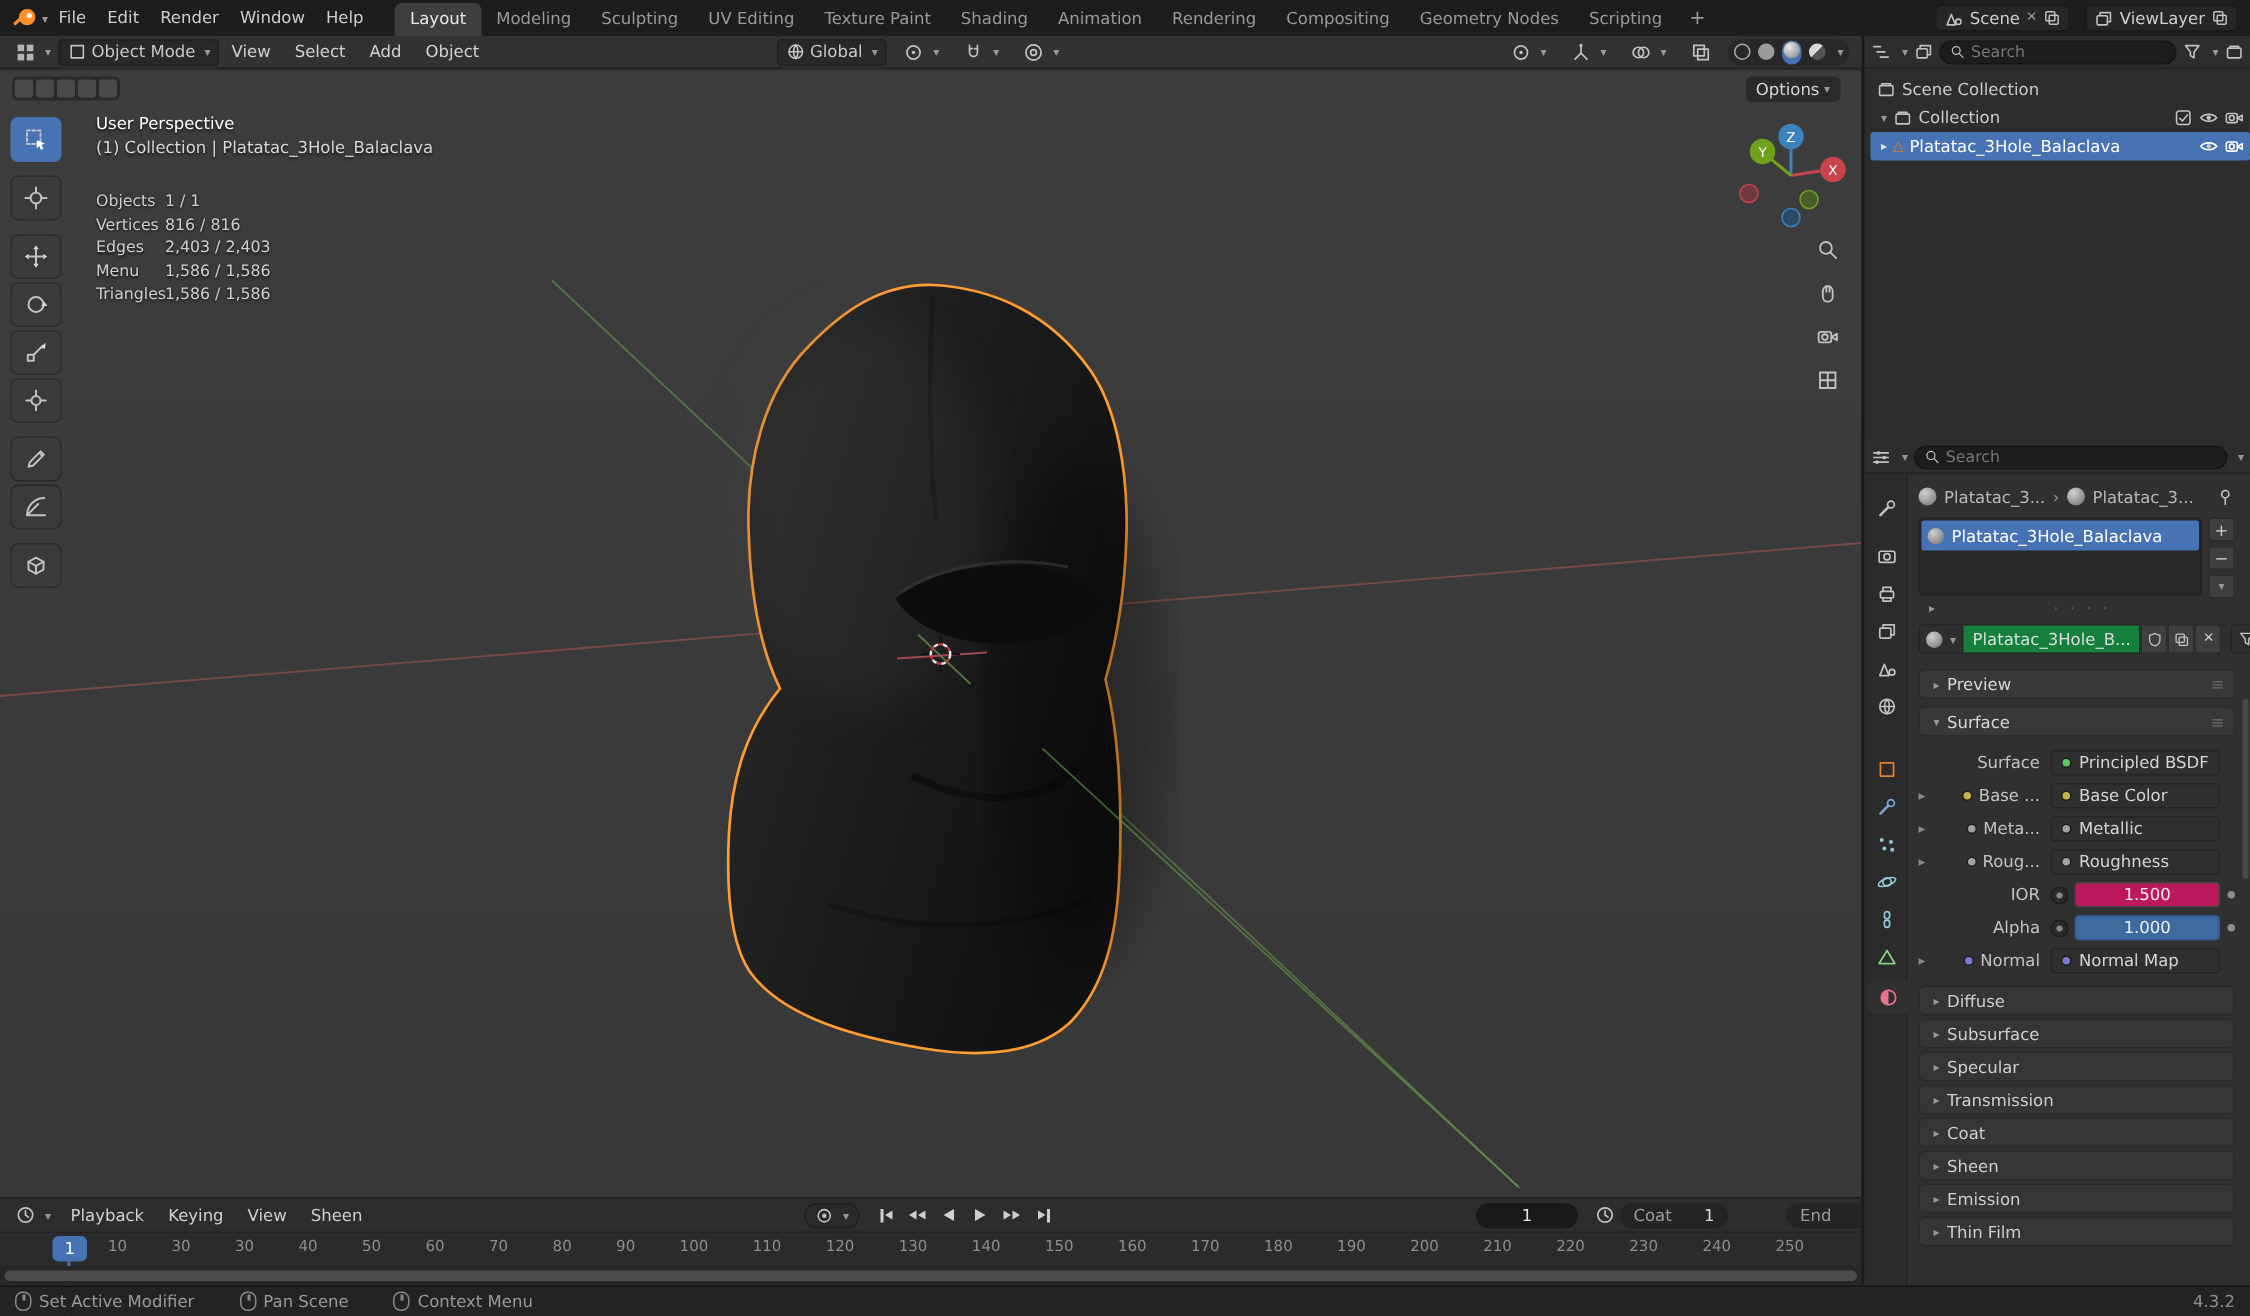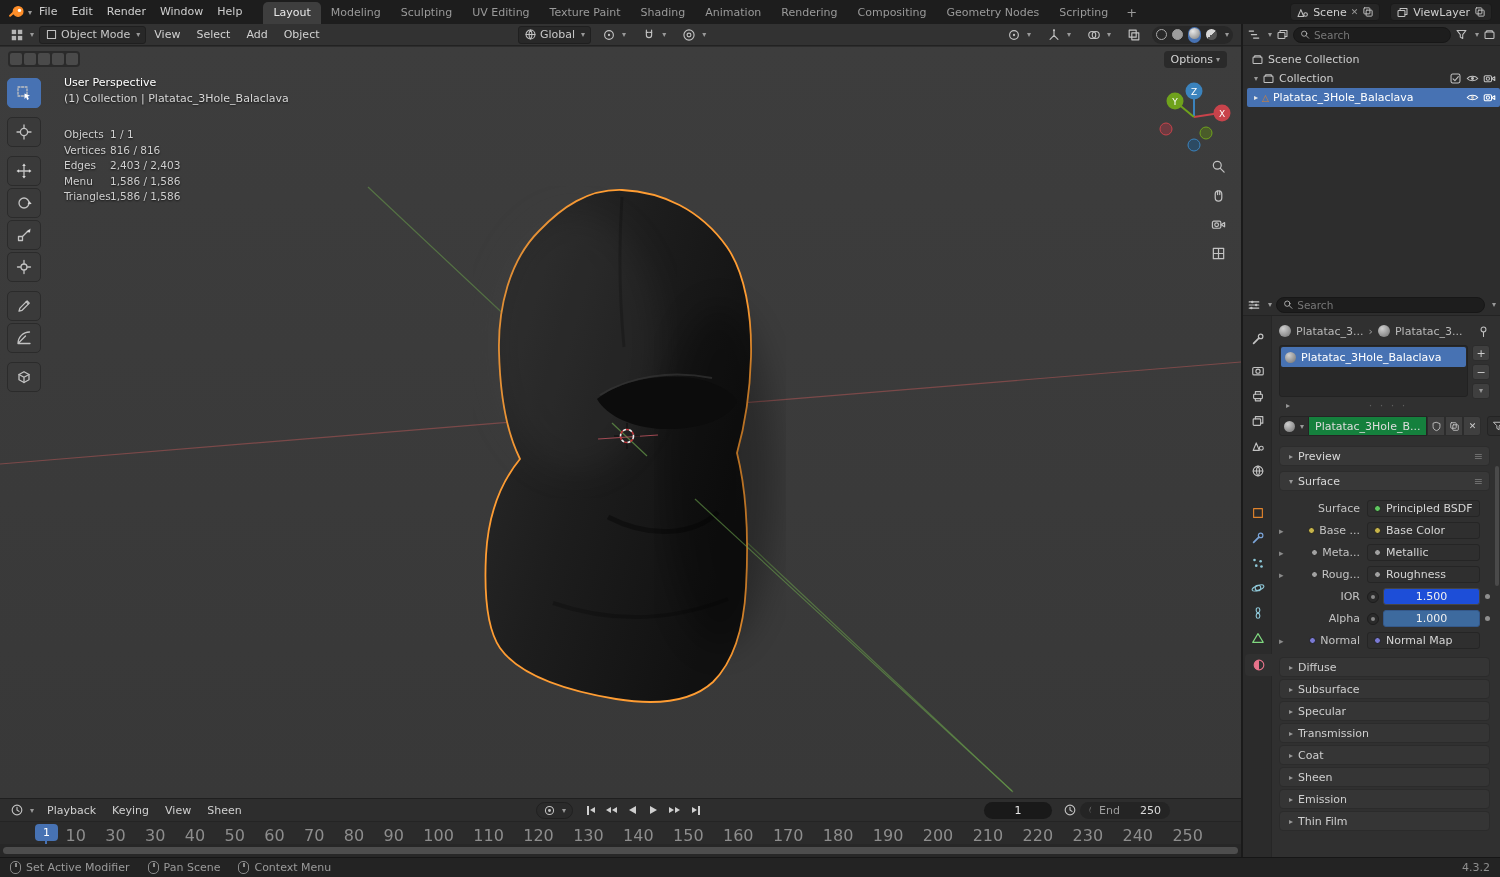--- a/index.html
+++ b/index.html
@@ -60,21 +60,21 @@
   .pbtn{width:19px;height:17px;display:flex;align-items:center;justify-content:center;gap:1px;border-radius:3px}
   .tri-r{width:0;height:0;border-left:7px solid #cfcfcf;border-top:4px solid transparent;border-bottom:4px solid transparent}
   .tri-l{width:0;height:0;border-right:7px solid #cfcfcf;border-top:4px solid transparent;border-bottom:4px solid transparent}
   .bar-v{width:2px;height:9px;background:#cfcfcf}
   .tri-s{border-left-width:5px;border-right-width:5px;border-top-width:3.5px;border-bottom-width:3.5px}
   #tl-frame{position:absolute;left:984px;width:68px;height:17px;background:#191919;border-radius:9px;color:#e6e6e6;display:flex;align-items:center;justify-content:center}
   #tl-clockbtn{position:absolute;left:1058px}
   .range-field{position:absolute;height:17px;background:#242424;border-radius:9px;display:flex;align-items:center;justify-content:space-between;padding:0 9px;color:#9d9d9d}
   .range-field b{color:#dcdcdc;font-weight:normal;margin-left:6px}
   #tl-ruler{position:relative;height:23px;background:#2b2b2b;border-top:1px solid #242424}
-  #ticks{display:flex;justify-content:space-between;padding:4px 38px 0 36px;font-size:16px;color:#8d8d8d}
+  #ticks{display:flex;justify-content:space-between;padding:4px 38px 0 36px;font-size:10px;color:#8d8d8d}
   #playhead{position:absolute;left:35px;top:2px;width:23px;height:17px;background:#4772b3;border-radius:4px;color:#fff;display:flex;align-items:center;justify-content:center}
   #playhead-line{position:absolute;left:45px;top:19px;width:2px;height:40px;background:#4772b3}
   #tl-scroll{position:relative;height:13px;background:#272727}
   #tl-scroll .thumb{position:absolute;left:3px;right:3px;top:3px;height:7px;background:#4d4d4d;border-radius:4px}
   
   #rightcol{position:absolute;left:1241px;top:24px;width:259px;height:833px;background:#2d2d2d;border-left:2px solid #1a1a1a}
   .panel-header{height:22px;background:#2d2d2d;border-bottom:1px solid #232323;display:flex;align-items:center;padding:0 4px;gap:4px}
   .searchbox{flex:1;display:flex;align-items:center;gap:4px;background:#1d1d1d;border:1px solid #171717;border-radius:9px;height:16px;padding:0 6px}
   .searchbox input{background:transparent;border:none;outline:none;color:#bbb;font-family:"DejaVu Sans",sans-serif;font-size:10.5px;width:100%}
   .searchbox input::placeholder{color:#777}
@@ -109,21 +109,21 @@
   .mat-side .sq-btn:last-child{border-radius:0 3px 3px 0}
   .filter-btn{display:flex;align-items:center;margin-left:6px;background:#2e2e2e;border:1px solid #242424;border-radius:3px;height:20px;padding:0 4px}
   .phead{display:flex;align-items:center;gap:5px;height:20px;background:#383838;border:1px solid #2c2c2c;border-radius:4px;padding:0 6px;color:#d8d8d8}
   .phead .grip{margin-left:auto;color:#6e6e6e}
   .prow{display:flex;align-items:center;height:19px;margin-bottom:3px}
   .prow .lblcol{width:88px;display:flex;align-items:center;justify-content:flex-end;gap:4px;padding-right:7px;color:#c3c3c3}
   .prow .lblcol .exp{margin-right:auto;color:#8b8b8b;font-size:9px}
   .sock{width:7px;height:7px;border-radius:50%;border:1px solid #1e1e1e;flex:none}
   .s-yellow{background:#c7b44a}.s-gray{background:#a1a1a1}.s-purple{background:#7a7ad4}.s-green{background:#5fc75f}
   .wfield{flex:1;height:17px;display:flex;align-items:center;gap:5px;background:#2f2f2f;border:1px solid #252525;border-radius:3px;padding:0 6px;color:#d5d5d5}
-  .wval{flex:1;height:17px;display:flex;align-items:center;justify-content:center;background:#1d4ed8;border:1px solid #454545;border-radius:3px;color:#f0f0f0}
+  .wval{flex:1;height:17px;display:flex;align-items:center;justify-content:center;background:#be185d;border:1px solid #454545;border-radius:3px;color:#f0f0f0}
   .wval.blue{background:#3d6a9e;border-color:#34588a}
   .kdot{width:5px;height:5px;border-radius:50%;background:#8f8f8f;margin-left:5px;flex:none}
   .sockbtn{width:12px;height:12px;border-radius:50%;background:#2a2a2a;border:1px solid #1d1d1d;margin-right:4px;display:flex;align-items:center;justify-content:center}
   .sockbtn i{width:4px;height:4px;border-radius:50%;background:#888}
   .cpanel{display:flex;align-items:center;gap:5px;height:20px;background:#353535;border:1px solid #2b2b2b;border-radius:4px;padding:0 6px;color:#cfcfcf;margin-bottom:2px}
   #pscroll{position:absolute;right:1px;top:150px;width:4px;height:120px;background:#4a4a4a;border-radius:2px}
   
   #statusbar{position:absolute;left:0;top:857px;width:1500px;height:20px;background:#232323;border-top:1px solid #161616;display:flex;align-items:center;padding:0 10px;color:#9a9a9a;gap:18px}
   .sb-item{display:flex;align-items:center;gap:5px}
   .mouse-ic{width:11px;height:13px;border:1px solid #8a8a8a;border-radius:5px;position:relative;display:inline-block}
@@ -675,21 +675,21 @@
         </div>
       <div class="hbtn" id="tl-clockbtn">
           <svg class="ic" width="14" height="14">
             <use href="#i-clock"></use>
           </svg>
         </div>
       <div class="range-field" style="left:1080px;width:72px">
         <span>Coat</span>
           <b>1</b>
       </div>
-      <div class="range-field" style="left:1090px;width:80px">
+      <div class="range-field" style="left:1191px;width:80px">
         <span>End</span>
           <b>250</b>
       </div>
     </div>
     <div id="tl-ruler">
       <div id="ticks">
 
       <span class="tick">1</span>
           <span class="tick">10</span>
           <span class="tick">30</span>
@@ -1071,21 +1071,21 @@
             </div>
             </div>
 
           <div id="pscroll"></div>
         </div>
       </div>
     </div>
   </div>
 
   <footer id="statusbar">
-    <div class="row" style="gap:18px">
+    <div class="row" style="gap:30px">
 
     <span class="sb-item">
         <span class="mouse-ic"></span>
         <span>Set Active Modifier</span>
       </span>
         <span class="sb-item">
         <span class="mouse-ic"></span>
         <span>Pan Scene</span>
       </span>
         <span class="sb-item">

